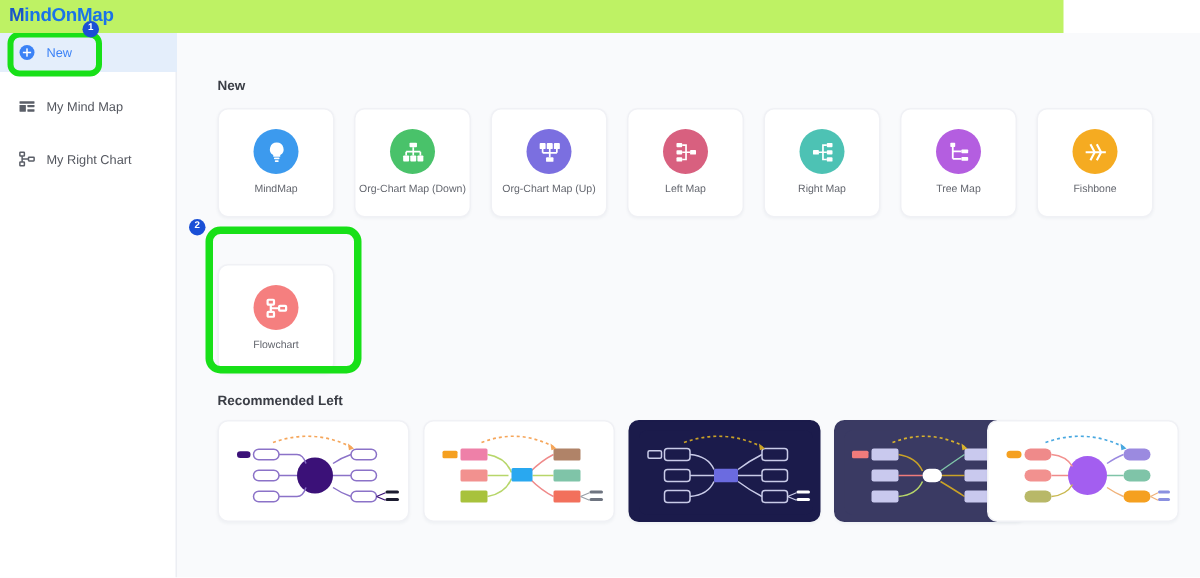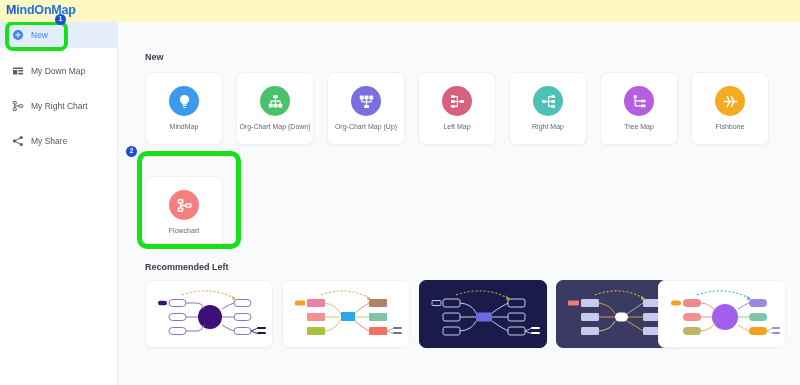--- a/index.html
+++ b/index.html
@@ -11,22 +11,22 @@
   }
   #app {
     position: relative;
     width: 800px; height: 385px;
     background: #ffffff;
   }
 
   
   .header {
     position: absolute; top: 0; left: 0;
-    width: 800px; height: 22px;
-    background: #fef9c3;
+    width: 709px; height: 22px;
+    background: #bef264;
     z-index: 6;
   }
   .logo {
     position: absolute; left: 6px; top: 3px;
     font-size: 12.5px; font-weight: bold;
     letter-spacing: -0.2px;
     color: #1a73e8;
     white-space: nowrap;
   }
   .logo .cap { color: #1a56c7; }
@@ -175,47 +175,36 @@
 
     <div class="nav-item" style="top:36px">
       <span class="nav-ico">
         <svg width="12" height="12" viewBox="0 0 24 24">
           <rect x="2" y="5" width="20" height="3.2" rx="0.6" fill="#5b5f68"></rect>
           <rect x="2" y="10" width="8.5" height="9" rx="0.6" fill="#5b5f68"></rect>
           <rect x="12.5" y="10" width="9.5" height="3" rx="0.6" fill="#5b5f68"></rect>
           <rect x="12.5" y="15.5" width="9.5" height="3.5" rx="0.6" fill="#5b5f68"></rect>
         </svg>
       </span>
-      <span>My Down Map</span>
+      <span>My Mind Map</span>
     </div>
 
     <div class="nav-item" style="top:71px">
       <span class="nav-ico">
         <svg width="12" height="12" viewBox="0 0 24 24">
           <rect x="2.5" y="3" width="6" height="5" rx="0.8" fill="none" stroke="#5b5f68" stroke-width="2"></rect>
           <rect x="2.5" y="16" width="6" height="5" rx="0.8" fill="none" stroke="#5b5f68" stroke-width="2"></rect>
           <rect x="14" y="9.5" width="7.5" height="5" rx="0.8" fill="none" stroke="#5b5f68" stroke-width="2"></rect>
           <path d="M5.5 8 L5.5 16" stroke="#5b5f68" stroke-width="2"></path>
           <path d="M5.5 12 L14 12" stroke="#5b5f68" stroke-width="2"></path>
         </svg>
       </span>
       <span>My Right Chart</span>
     </div>
 
-    <div class="nav-item" style="top:106px">
-      <span class="nav-ico">
-        <svg width="12" height="12" viewBox="0 0 24 24">
-          <circle cx="18.5" cy="5" r="3.2" fill="#5b5f68"></circle>
-          <circle cx="18.5" cy="19" r="3.2" fill="#5b5f68"></circle>
-          <circle cx="5" cy="12" r="3.4" fill="#5b5f68"></circle>
-          <path d="M7.8 10.5 L16 6.2 M7.8 13.5 L16 17.8" stroke="#5b5f68" stroke-width="2"></path>
-        </svg>
-      </span>
-      <span>My Share</span>
-    </div>
 
   </div>
 
   <div class="content">
 
     <div class="section-title" id="title-new">New</div>
 
     <div class="card" style="left:27px">
       <div class="card-ico" style="background:#3c9aee">
         <svg width="17" height="17" viewBox="0 0 24 24">

